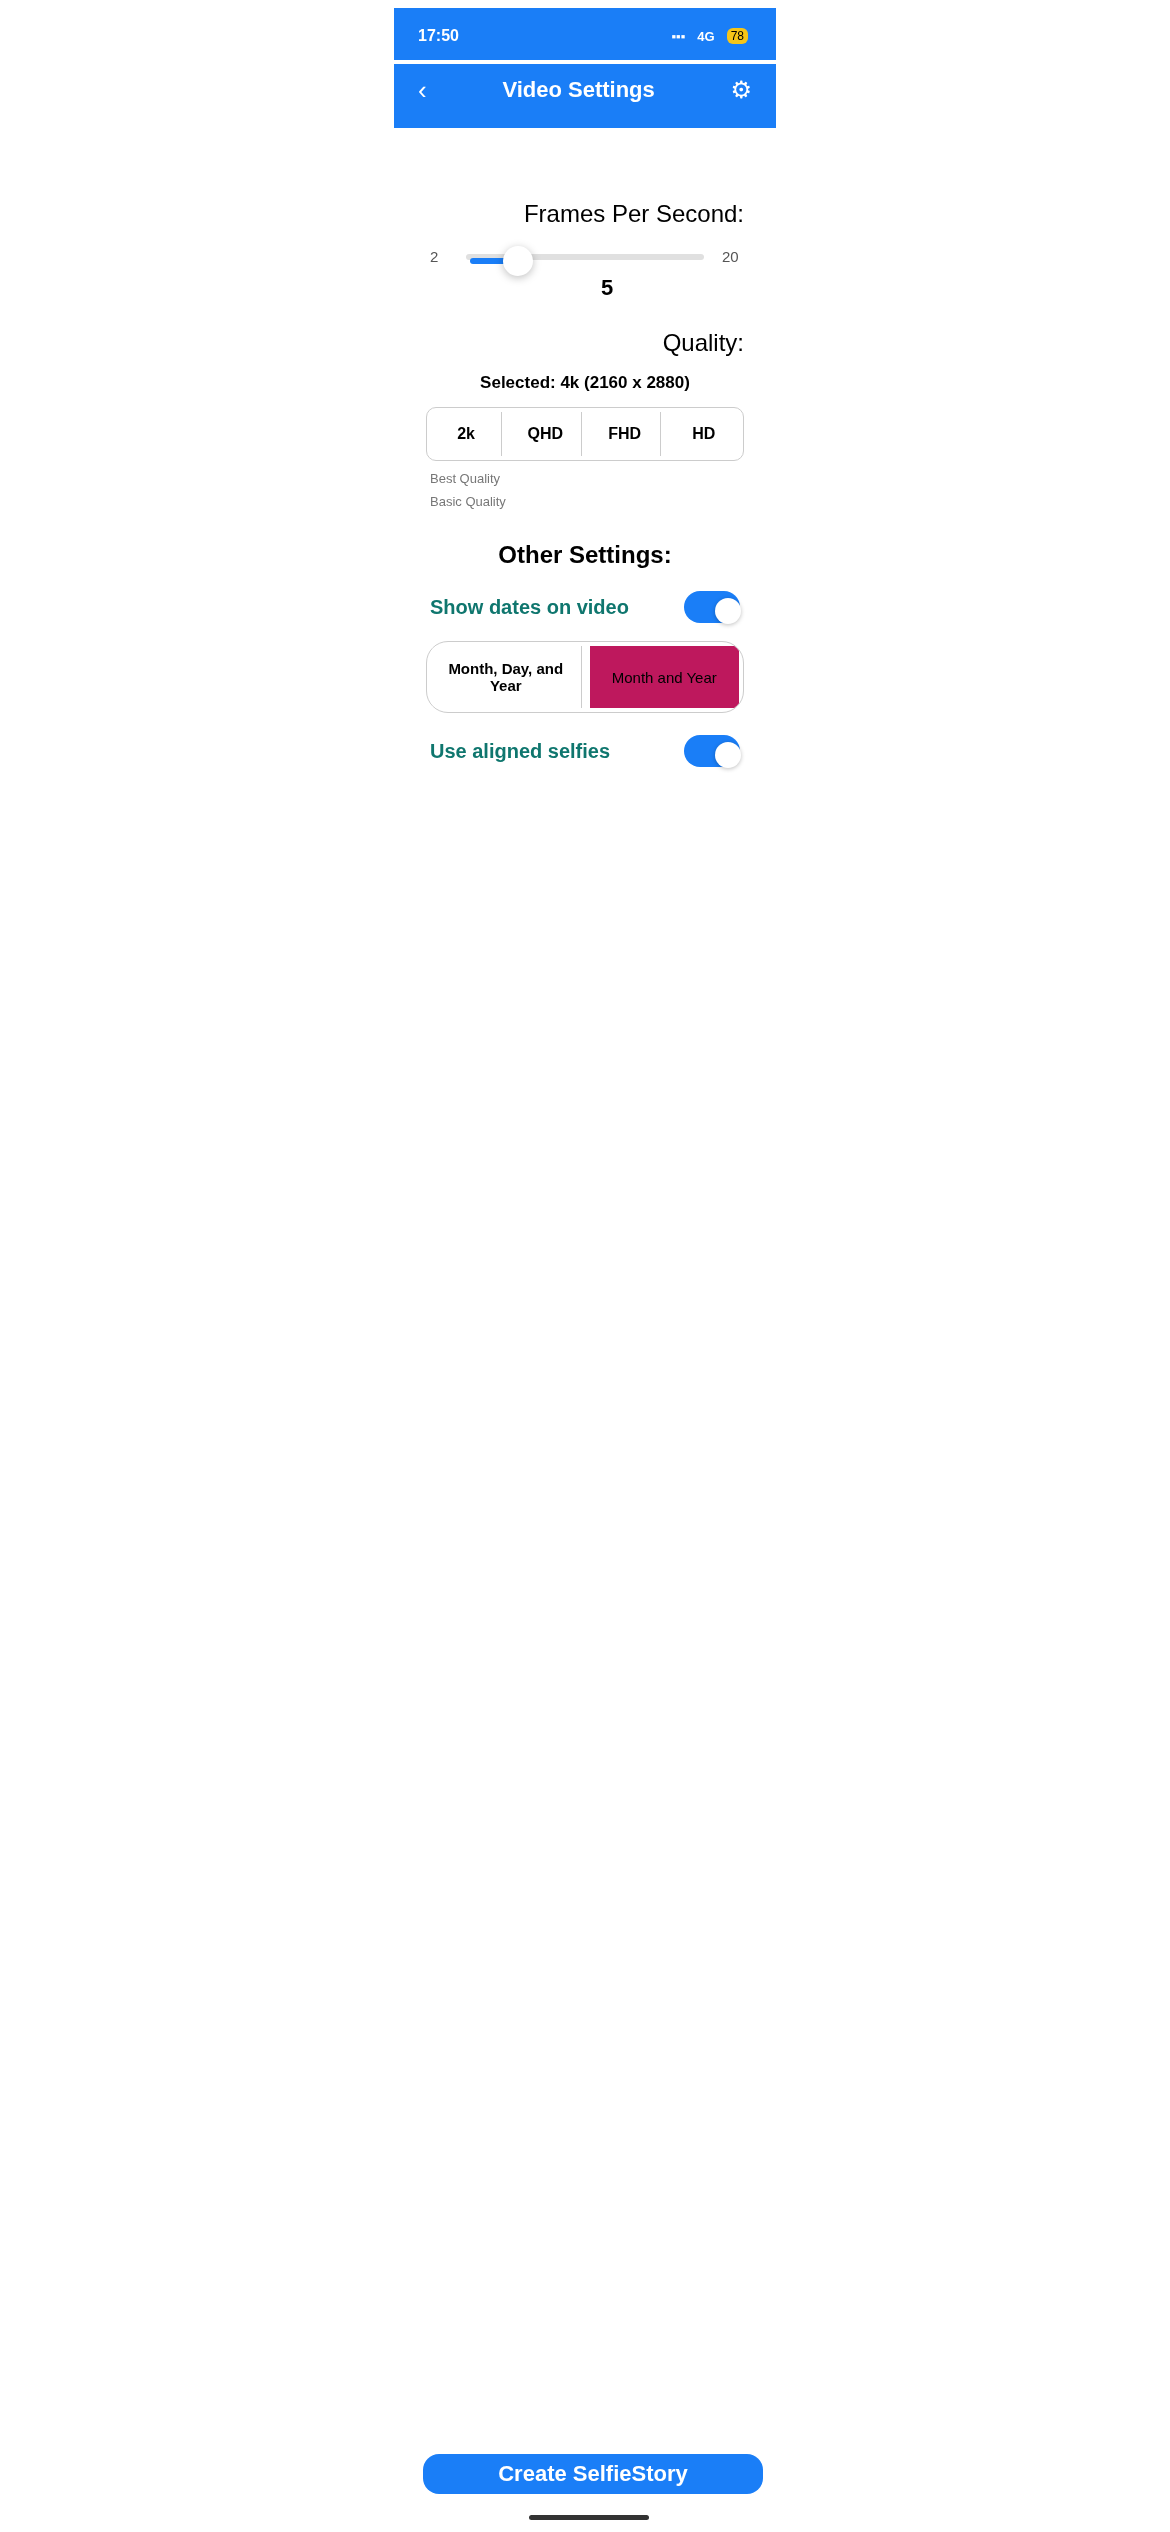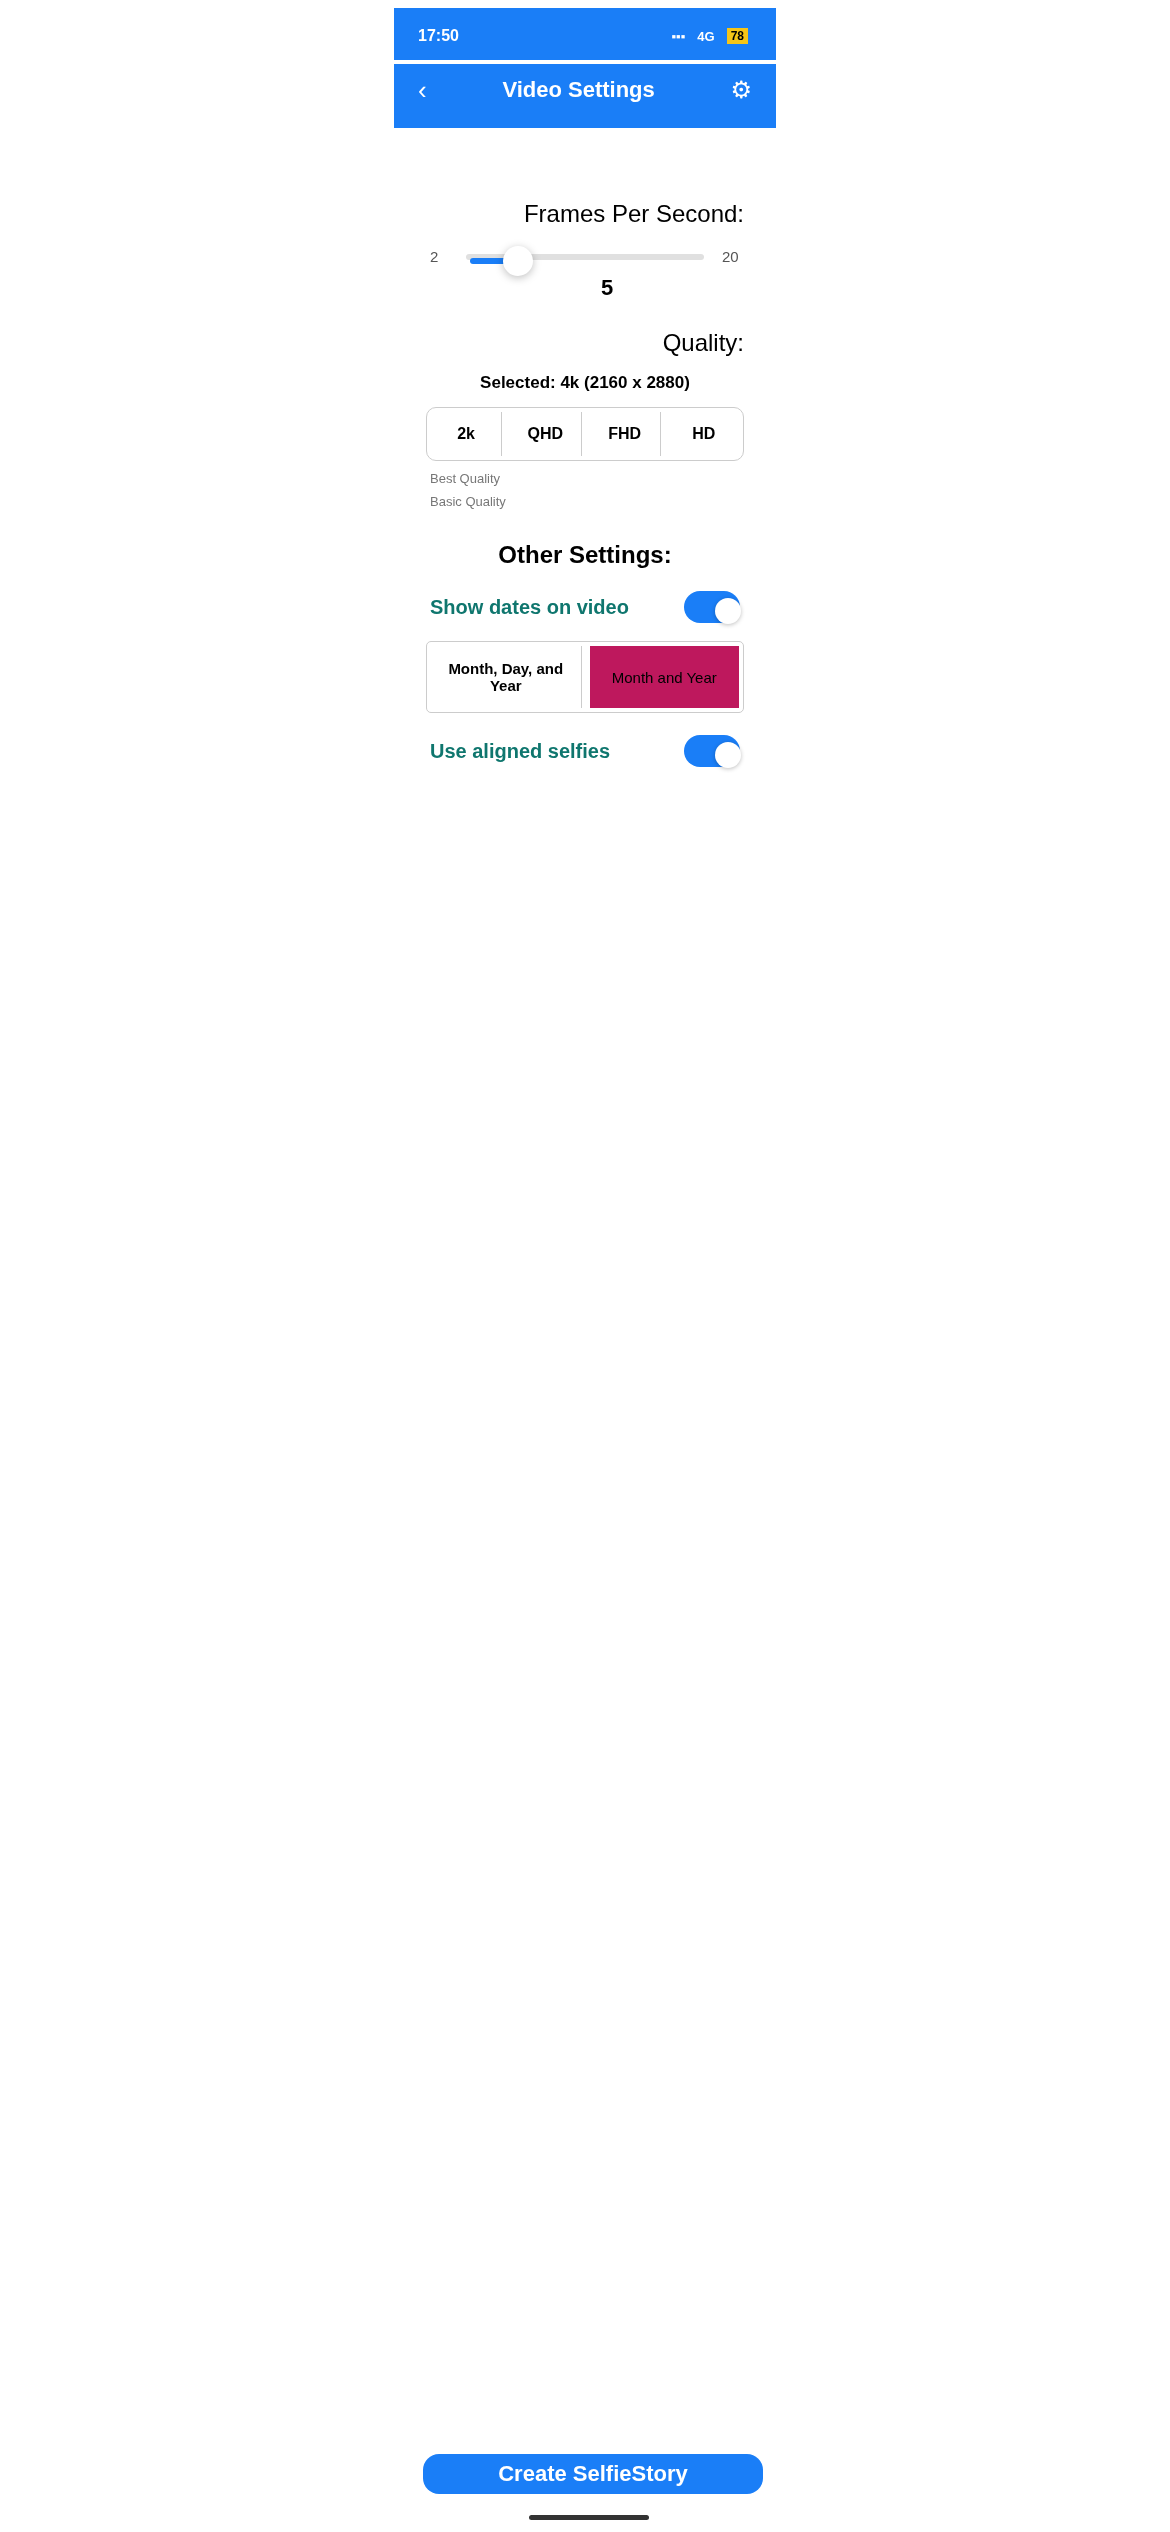--- a/index.html
+++ b/index.html
@@ -32,23 +32,23 @@
       display: flex;
       align-items: center;
       gap: 4px;
       font-size: 13px;
       font-weight: 600;
     }
     .battery-box {
       background: #f5c518;
       color: #000;
       font-size: 12px;
-      font-weight: 700;
+      font-weight: 400;
       padding: 1px 4px;
-      border-radius: 0;
+      border-radius: 6px;
     }
 
     
     .header {
       background: #1a7ef7;
       display: flex;
       align-items: center;
       justify-content: space-between;
       padding: 8px 20px 20px;
     }
@@ -227,21 +227,21 @@
       transition: left 0.2s;
     }
     .toggle.on .toggle-knob {
       left: 27px;
     }
 
     
     .date-format-group {
       display: flex;
       border: 1.5px solid #ccc;
-      border-radius: 5px;
+      border-radius: 22px;
       overflow: hidden;
       margin-bottom: 18px;
     }
     .date-format-btn {
       flex: 1;
       padding: 14px 10px;
       font-size: 15px;
       font-weight: 500;
       text-align: center;
       background: #be185d;

